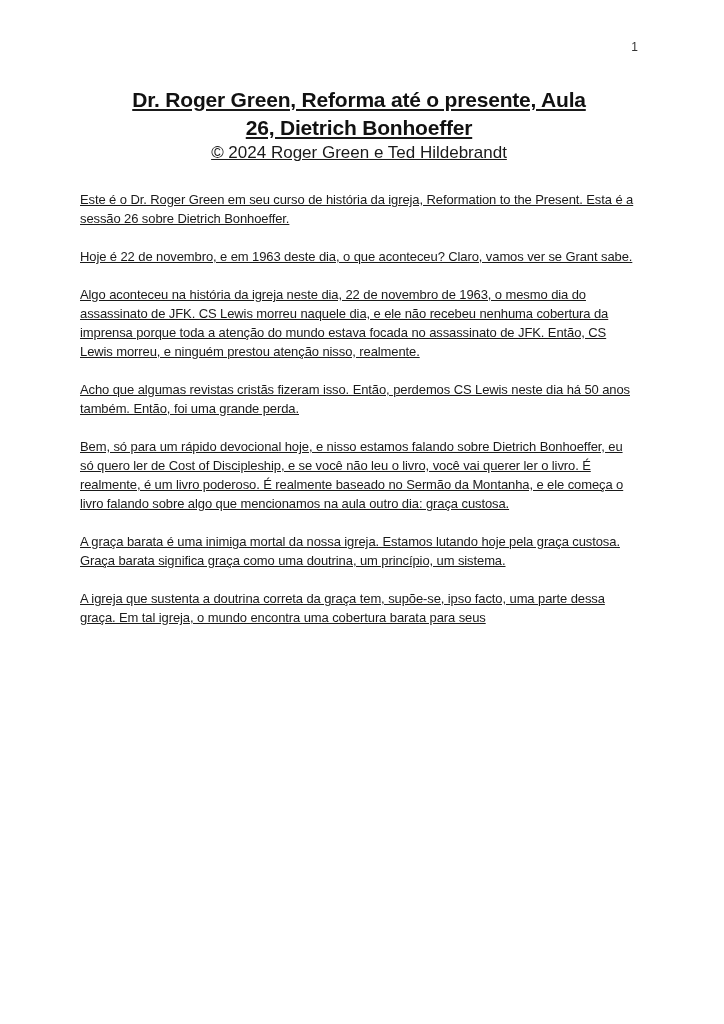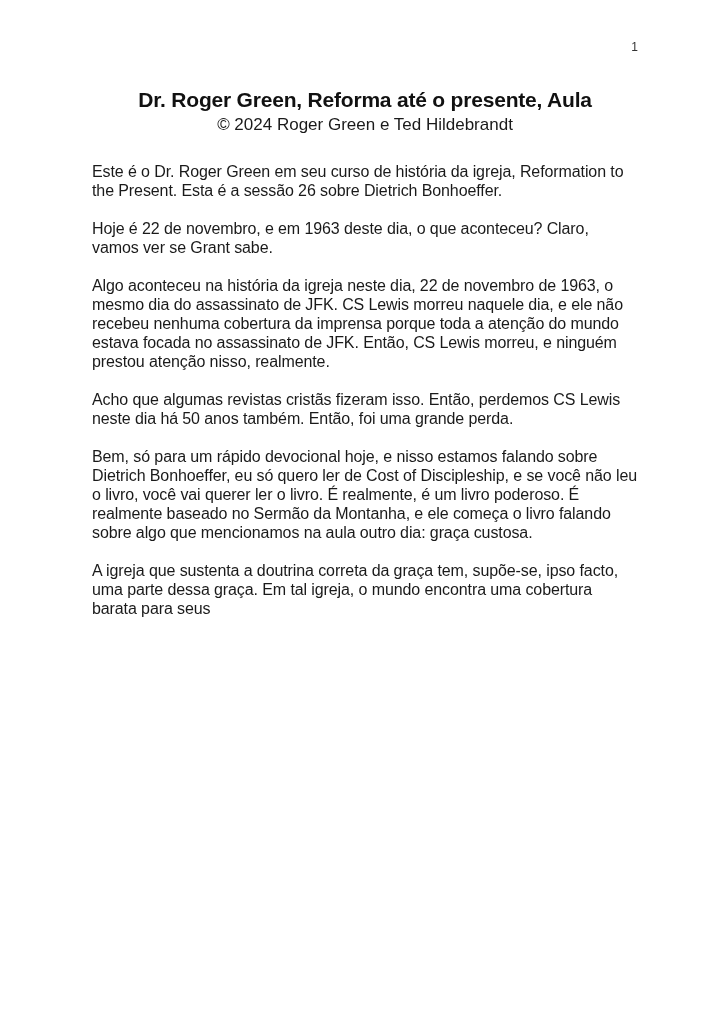--- a/index.html
+++ b/index.html
@@ -20,23 +20,24 @@
   .page-number {
     position: absolute;
     top: 40px;
     right: 86px;
     font-size: 12px;
     line-height: 14px;
     color: #333333;
   }
   .content {
     position: absolute;
-    left: 92px;
+    left: 80px;
     right: 86px;
     top: 86px;
+    text-decoration: underline;
   }
   .title {
     margin: 0;
     font-size: 21px;
     font-weight: bold;
     line-height: 28px;
     text-align: center;
     color: #111111;
     letter-spacing: -0.2px;
   }
@@ -48,48 +49,50 @@
     font-size: 17px;
     line-height: 18px;
     text-align: center;
     color: #1a1a1a;
   }
   .body-text {
     margin-top: 28px;
   }
   .para {
     margin: 0 0 19px 0;
-    font-size: 16px;
+    font-size: 13px;
     line-height: 19px;
     text-align: left;
     color: #1a1a1a;
     letter-spacing: -0.1px;
   }
   .para:last-child {
     margin-bottom: 0;
   }
 </style>
 </head>
 <body>
 
 <div class="page">
 
   <div class="page-number">1</div>
 
   <div class="content">
 
     <h1 class="title">
       <span class="title-line">Dr. Roger Green, Reforma até o presente, Aula</span>
+      <span class="title-line">26, Dietrich Bonhoeffer</span>
     </h1>
 
     <div class="copyright">© 2024 Roger Green e Ted Hildebrandt</div>
 
     <div class="body-text">
       <p class="para">Este é o Dr. Roger Green em seu curso de história da igreja, Reformation to the Present. Esta é a sessão 26 sobre Dietrich Bonhoeffer.</p>
       <p class="para">Hoje é 22 de novembro, e em 1963 deste dia, o que aconteceu? Claro, vamos ver se Grant sabe.</p>
       <p class="para">Algo aconteceu na história da igreja neste dia, 22 de novembro de 1963, o mesmo dia do assassinato de JFK. CS Lewis morreu naquele dia, e ele não recebeu nenhuma cobertura da imprensa porque toda a atenção do mundo estava focada no assassinato de JFK. Então, CS Lewis morreu, e ninguém prestou atenção nisso, realmente.</p>
       <p class="para">Acho que algumas revistas cristãs fizeram isso. Então, perdemos CS Lewis neste dia há 50 anos também. Então, foi uma grande perda.</p>
       <p class="para">Bem, só para um rápido devocional hoje, e nisso estamos falando sobre Dietrich Bonhoeffer, eu só quero ler de Cost of Discipleship, e se você não leu o livro, você vai querer ler o livro. É realmente, é um livro poderoso. É realmente baseado no Sermão da Montanha, e ele começa o livro falando sobre algo que mencionamos na aula outro dia: graça custosa.</p>
+      <p class="para">A graça barata é uma inimiga mortal da nossa igreja. Estamos lutando hoje pela graça custosa. Graça barata significa graça como uma doutrina, um princípio, um sistema.</p>
       <p class="para">A igreja que sustenta a doutrina correta da graça tem, supõe-se, ipso facto, uma parte dessa graça. Em tal igreja, o mundo encontra uma cobertura barata para seus</p>
     </div>
 
   </div>
 </div>
 
 </body></html>

